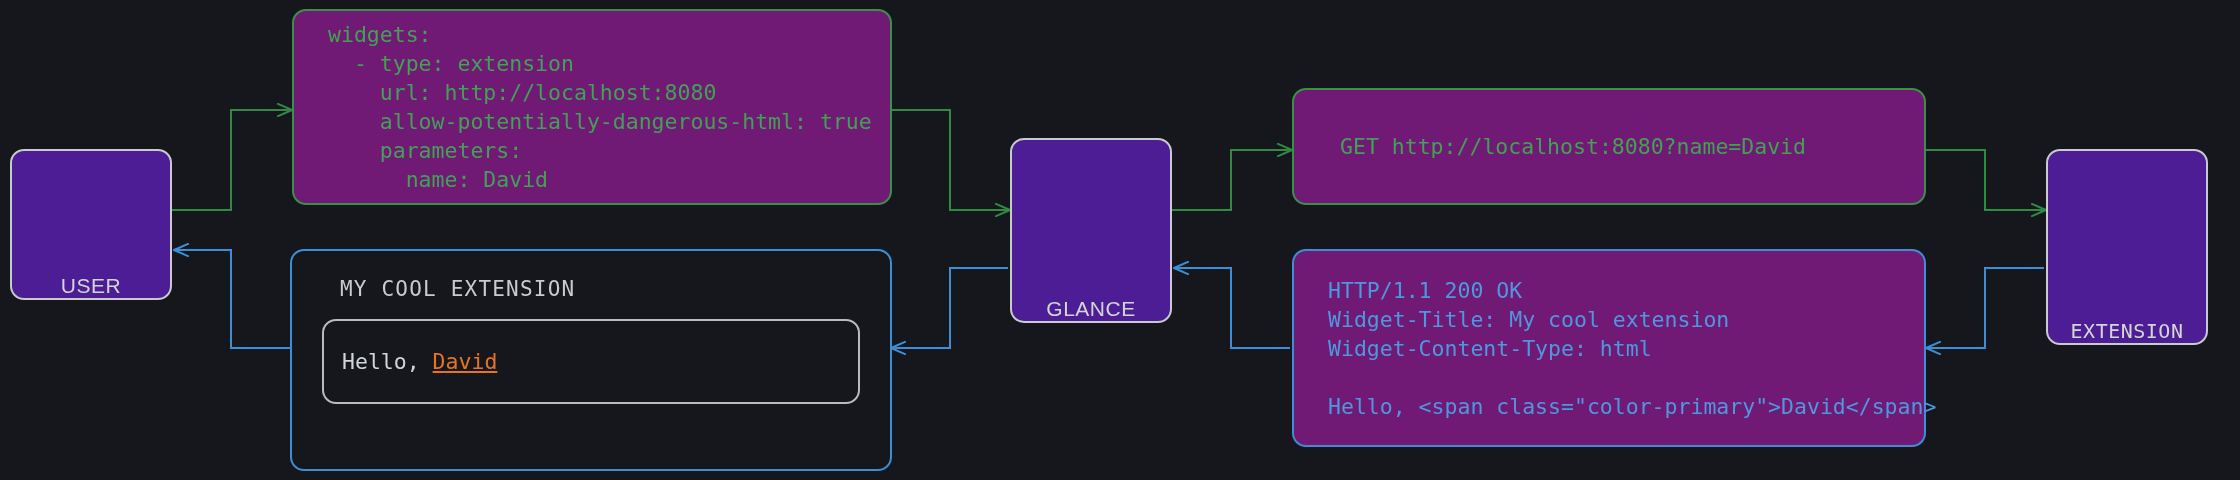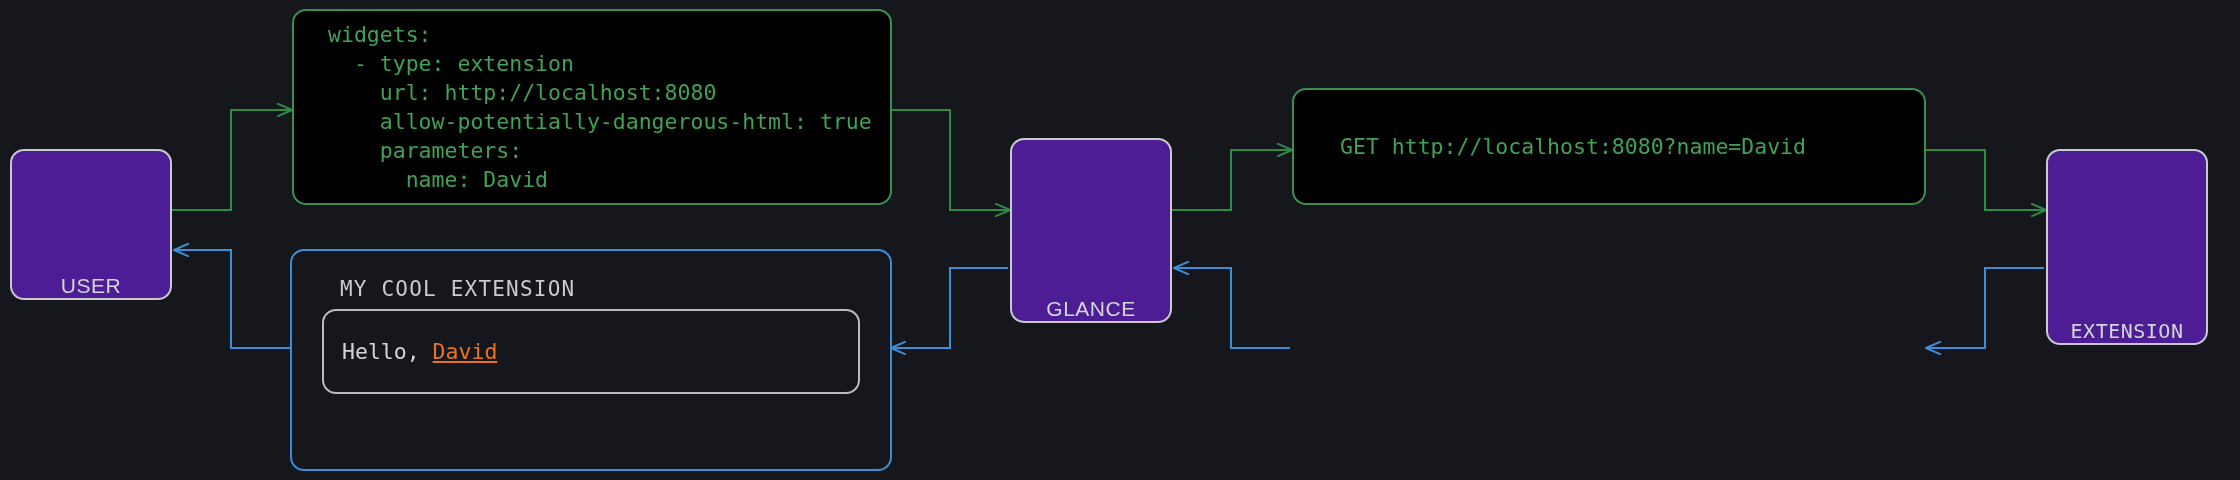--- a/index.html
+++ b/index.html
@@ -47,21 +47,21 @@
   }
   .node-mono {
     font-family: "DejaVu Sans Mono", monospace;
     font-size: 20px;
     letter-spacing: 0.5px;
   }
   .codebox {
     position: absolute;
     box-sizing: border-box;
     border-radius: 14px;
-    background: #000000;
+    background: #701a75;
     display: flex;
     align-items: center;
   }
   .codebox.green { border: 2px solid #3c8f4a; }
   .codebox.blue  { border: 2px solid #3d8ed6; }
   .code {
     font-family: "DejaVu Sans Mono", monospace;
     font-size: 21.5px;
     line-height: 29px;
     white-space: pre;
@@ -78,21 +78,21 @@
     border-radius: 14px;
     background: #15171c;
     padding: 26px 30px 24px 30px;
   }
   .widget-title {
     font-family: "DejaVu Sans Mono", monospace;
     font-size: 21px;
     letter-spacing: 1.2px;
     color: #c9ccce;
     padding-left: 18px;
-    margin-bottom: 8px;
+    margin-bottom: 18px;
   }
   .widget-inner {
     box-sizing: border-box;
     border: 2px solid #b9bcbe;
     border-radius: 14px;
     height: 85px;
     display: flex;
     align-items: center;
     padding-left: 18px;
   }
@@ -157,20 +157,27 @@
     url: http://localhost:8080
     allow-potentially-dangerous-html: true
     parameters:
       name: David</pre>
   </div>
 
   <div class="codebox green" style="left:1292px; top:88px; width:634px; height:117px;padding-left:12px;">
     <pre class="code green">GET http://localhost:8080?name=David</pre>
   </div>
 
+  <div class="codebox blue" style="left:1292px; top:249px; width:634px; height:198px;">
+    <pre class="code blue">HTTP/1.1 200 OK
+Widget-Title: My cool extension
+Widget-Content-Type: html
+
+Hello, &lt;span class="color-primary"&gt;David&lt;/span&gt;</pre>
+  </div>
 
   <div class="widgetbox" style="left:290px; top:249px; width:602px; height:222px;">
     <div class="widget-title">MY COOL EXTENSION</div>
     <div class="widget-inner">
       <div class="widget-inner-text"><span>Hello, </span><span class="accent-name">David</span></div>
     </div>
   </div>
 
 </div>
 

